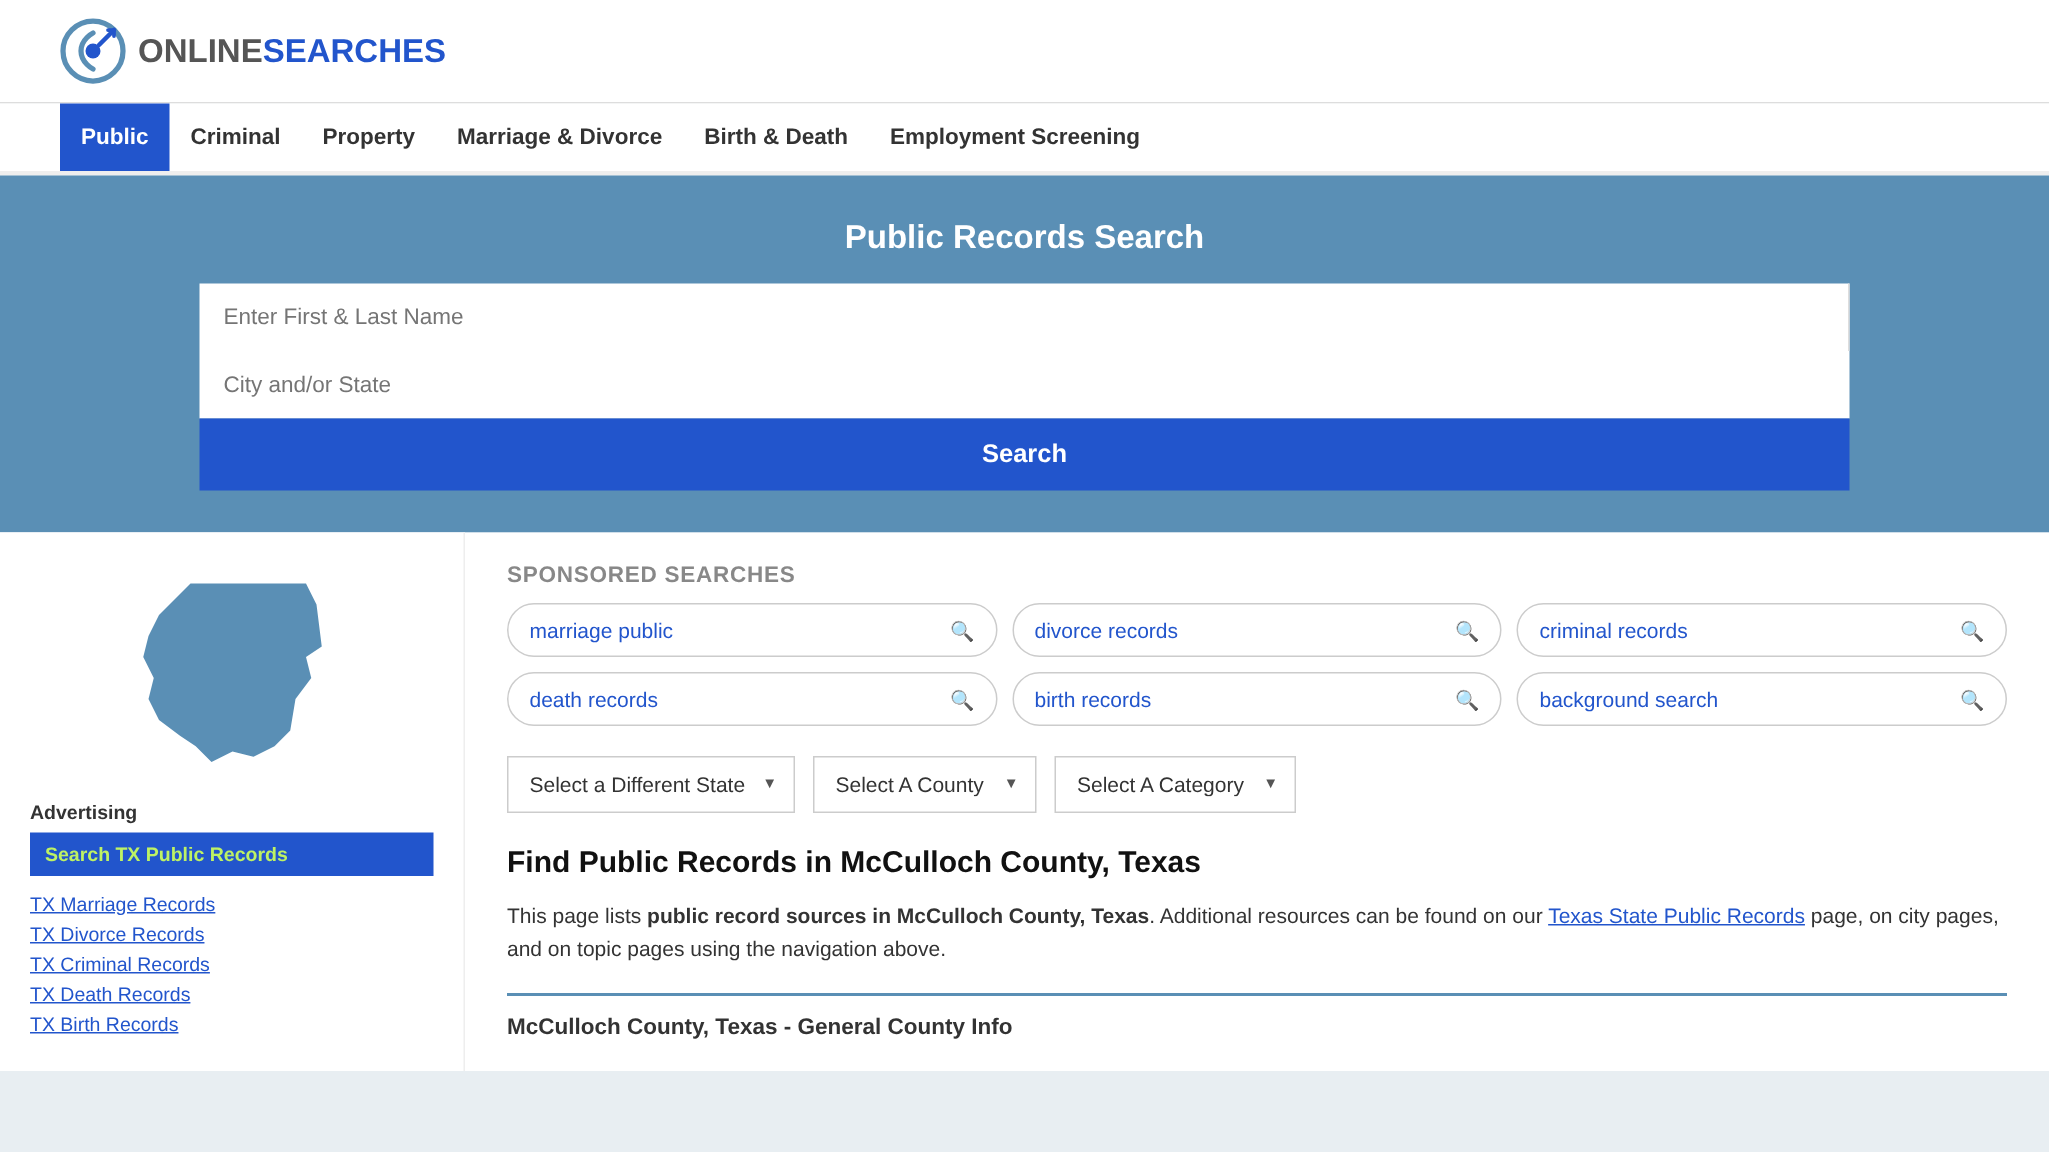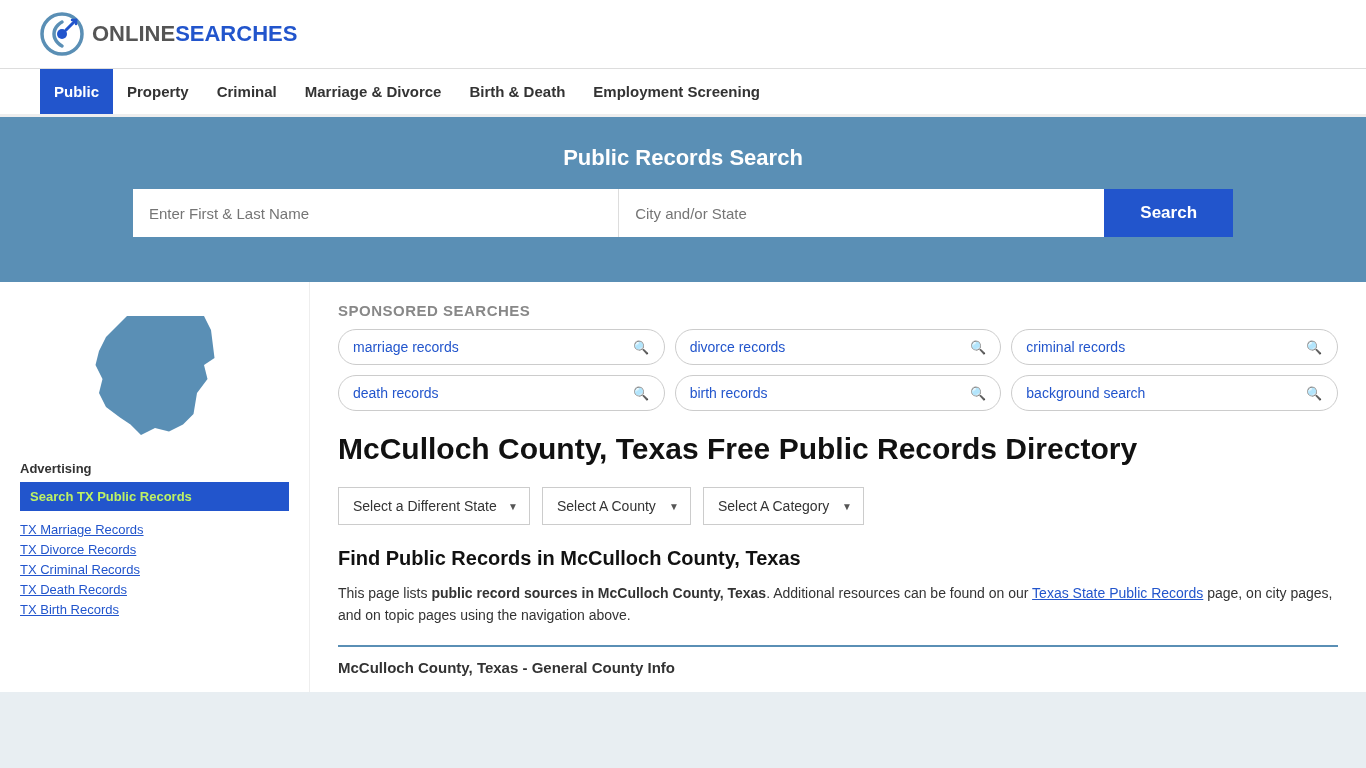--- a/index.html
+++ b/index.html
@@ -21,21 +21,21 @@
       text-decoration: none;
       color: #333;
       font-size: 15px;
       font-weight: 600;
     }
     nav a.active { background: #2255cc; color: #fff; }
 
     
     .search-banner { background: #5a8fb5; padding: 28px 40px; }
     .search-banner h2 { color: #fff; text-align: center; font-size: 22px; font-weight: 700; margin-bottom: 18px; }
-    .search-row { display: flex; gap: 0; max-width: 1100px; margin: 17px auto; }
+    .search-row { display: flex; gap: 0; max-width: 1100px; margin: 0 auto; flex-direction: column; }
     .search-row input {
       flex: 1;
       padding: 14px 16px;
       font-size: 15px;
       border: none;
       outline: none;
       color: #999;
     }
     .search-row input:first-child { border-right: 1px solid #ddd; }
     .search-btn {
@@ -145,22 +145,22 @@
       <path d="M32 8 L36 8 L36 12" fill="none" stroke="#2255cc" stroke-width="2.5" stroke-linecap="round" stroke-linejoin="round"></path>
     </svg>
     <div class="logo-text">
       <span class="online">ONLINE</span><span class="searches">SEARCHES</span>
     </div>
   </div>
 </div>
 
 <nav>
   <a href="#" class="active">Public</a>
+  <a href="#">Criminal</a>
   <a href="#">Property</a>
-  <a href="#">Criminal</a>
   <a href="#">Marriage &amp; Divorce</a>
   <a href="#">Birth &amp; Death</a>
   <a href="#">Employment Screening</a>
 </nav>
 
 <div class="search-banner">
   <h2>Public Records Search</h2>
   <div class="search-row">
     <input type="text" placeholder="Enter First &amp; Last Name" style="">
     <input type="text" placeholder="City and/or State" style="">
@@ -198,21 +198,21 @@
         <a href="#">TX Birth Records</a>
       </li>
     </ul>
   </div>
 
   <div class="content">
 
     <div class="sponsored-label">SPONSORED SEARCHES</div>
     <div class="pill-grid">
       <div class="pill">
-        <span>marriage records</span>
+        <span>marriage public</span>
         <span class="pill-search-icon">🔍</span>
       </div>
       <div class="pill">
         <span>divorce records</span>
         <span class="pill-search-icon">🔍</span>
       </div>
       <div class="pill">
         <span>criminal records</span>
         <span class="pill-search-icon">🔍</span>
       </div>
@@ -223,21 +223,20 @@
       <div class="pill">
         <span>birth records</span>
         <span class="pill-search-icon">🔍</span>
       </div>
       <div class="pill">
         <span>background search</span>
         <span class="pill-search-icon">🔍</span>
       </div>
     </div>
 
-    <h1 class="county-title">McCulloch County, Texas Free Public Records Directory</h1>
 
     <div class="dropdowns-row">
       <div class="dropdown-wrapper">
         <select class="dropdown-select">
           <option>Select a Different State</option>
         </select>
       </div>
       <div class="dropdown-wrapper">
         <select class="dropdown-select">
           <option>Select A County</option>

